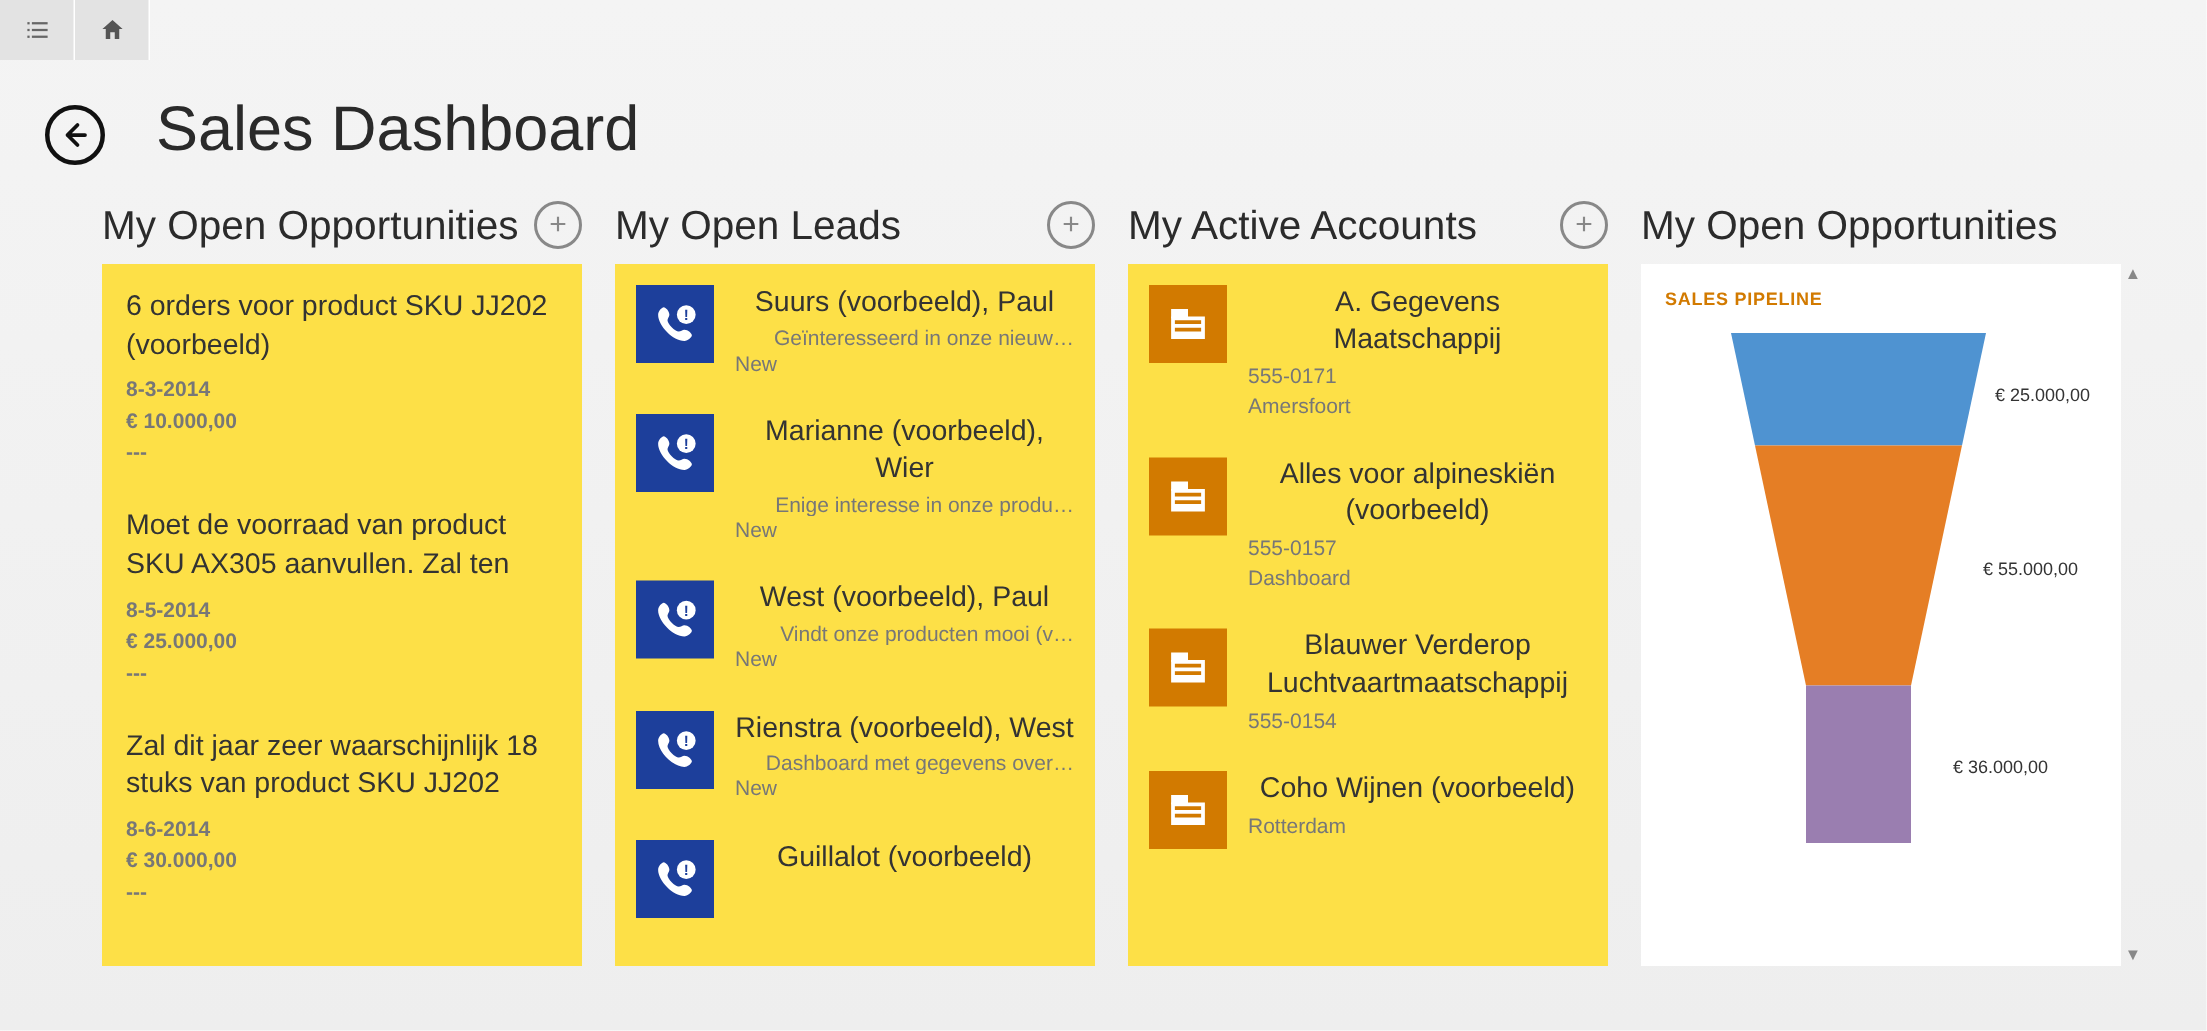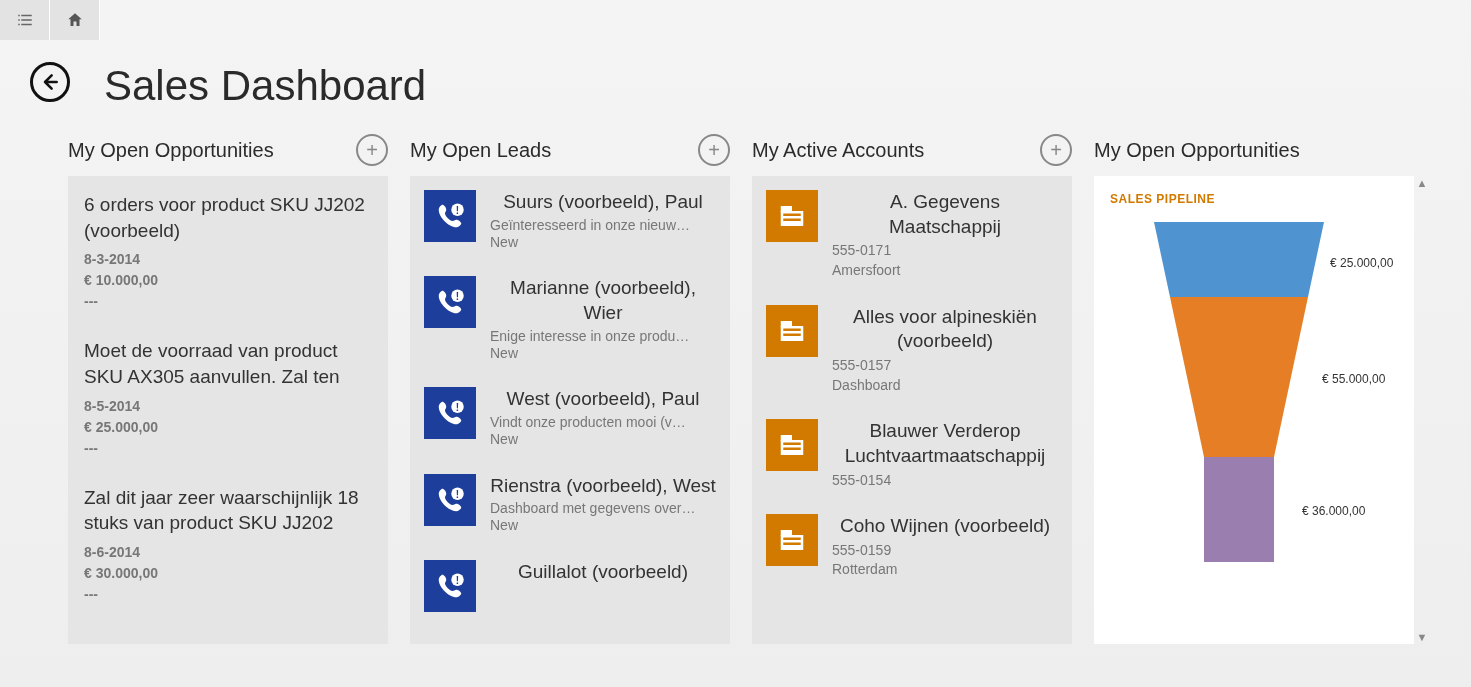--- a/index.html
+++ b/index.html
@@ -23,21 +23,21 @@
     display: flex;
     align-items: center;
     justify-content: center;
     cursor: pointer;
     color: #555;
     border-right: 1px solid #fff;
   }
   .topbtn svg { width: 18px; height: 18px; }
   .header {
     display: flex;
-    align-items: flex-start;
+    align-items: flex-end;
     padding: 22px 0 18px 30px;
   }
   .back-circle {
     width: 40px; height: 40px;
     border: 3px solid #111;
     border-radius: 50%;
     display: flex; align-items: center; justify-content: center;
     margin-right: 34px;
     cursor: pointer;
   }
@@ -58,36 +58,36 @@
     flex-direction: column;
   }
   .col-header {
     display: flex;
     align-items: center;
     justify-content: space-between;
     height: 44px;
     margin-bottom: 4px;
   }
   .col-title {
-    font-size: 20px;
+    font-size: 27px;
     font-weight: 400;
     color: #2b2b2b;
   }
   .plus-circle {
     width: 32px; height: 32px;
     border: 2px solid #888;
     border-radius: 50%;
     display: flex; align-items: center; justify-content: center;
     color: #888;
     font-size: 20px;
     cursor: pointer;
     line-height: 1;
   }
   .list-box {
-    background: #e5e5e5;
+    background: #fde047;
     height: 468px;
     overflow: hidden;
     position: relative;
   }
   .scrollbar {
     position: absolute;
     right: -14px;
     top: 0;
     width: 12px;
     height: 468px;
@@ -137,20 +137,21 @@
     line-height: 1.3;
     margin-bottom: 2px;
     text-align: center;
   }
   .item-sub {
     font-size: 14px;
     color: #777;
     white-space: nowrap;
     overflow: hidden;
     text-overflow: ellipsis;
+    text-align: right;
   }
   .item-sub2 {
     font-size: 14px;
     color: #777;
     line-height: 1.4;
   }
   .chart-box {
     background: #fff;
     height: 468px;
     padding: 16px;
@@ -376,21 +377,20 @@
           <div class="acc-icon">
             <svg viewBox="0 0 24 24">
               <rect x="3" y="8" width="18" height="12" fill="#fff"></rect>
               <rect x="3" y="4" width="9" height="5" fill="#fff"></rect>
               <rect x="5" y="10" width="14" height="2" fill="#d27a00"></rect>
               <rect x="5" y="14" width="14" height="2" fill="#d27a00"></rect>
             </svg>
           </div>
           <div class="item-body">
             <div class="item-title">Coho Wijnen (voorbeeld)</div>
-            <div class="item-sub2">555-0159</div>
             <div class="item-sub2">Rotterdam</div>
           </div>
         </div>
     </div>
   </div>
 
   <div class="col col-chart">
     <div class="col-header">
       <div class="col-title">My Open Opportunities</div>
     </div>

